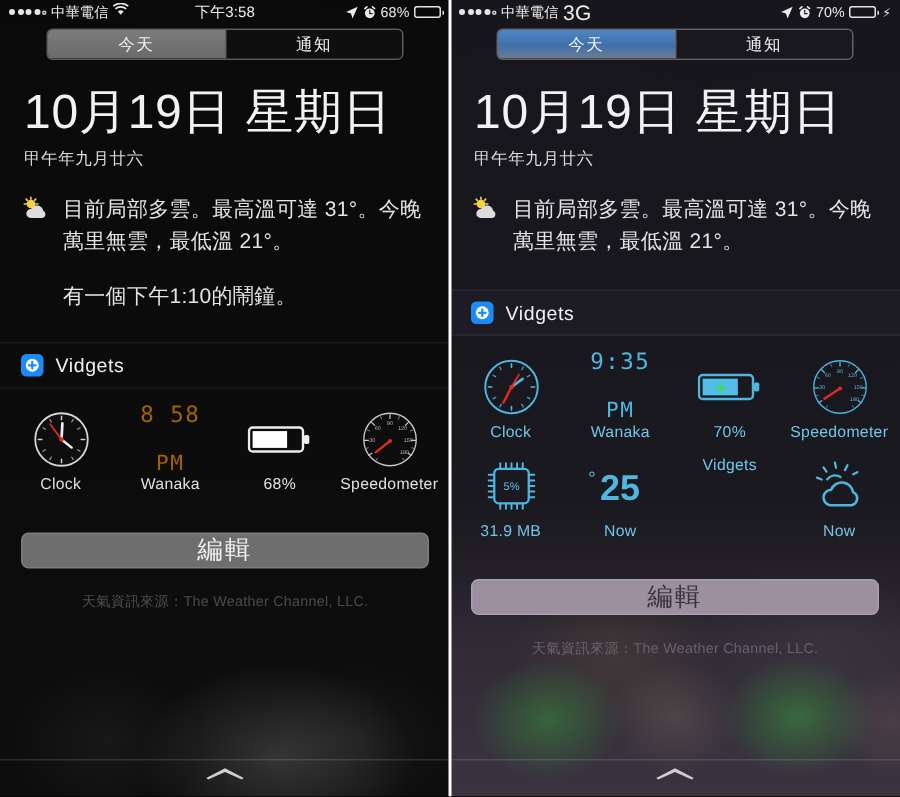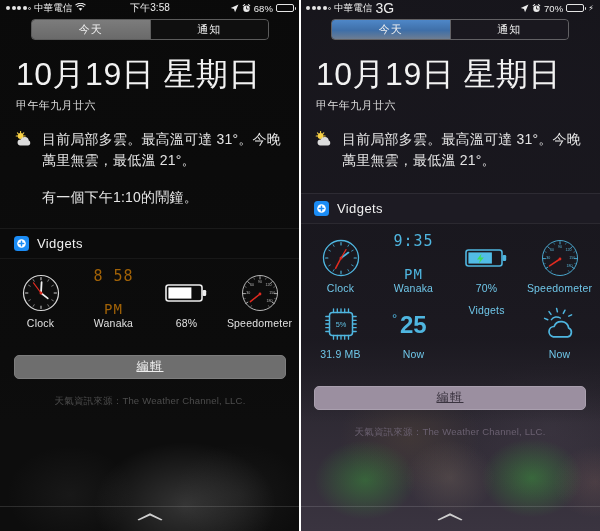--- a/index.html
+++ b/index.html
@@ -112,21 +112,21 @@
   .left  .digi { color: #a16207; }
   .right .digi { color: #4fb6e0; }
   .digi .r1 { font-size: 15px; }
   .digi .r2 { font-size: 14px; margin-top: 20px; }
 
   
   .editwrap { padding: 16px 14px 0; }
   .editbtn {
     width: 100%; height: 24px; border-radius: 5px;
     display: flex; align-items: center; justify-content: center;
-    font-size: 12px; letter-spacing: 1.5px; text-decoration: underline;
+    font-size: 17px; letter-spacing: 1.5px;
   }
   .left .editbtn  { background: #6e6e6e; color: #efefef; border: 1px solid #7d7d7d; }
   .right .editbtn { background: #9b8fa0; color: #3b3440; border: 1px solid #a99fae; }
   .footer { text-align: center; font-size: 9.5px; margin-top: 16px; letter-spacing: .2px; }
   .left .footer  { color: #4c4c4c; }
   .right .footer { color: #6a6070; }
 
   
   .hairline { position: absolute; left: 0; right: 0; bottom: 24px; height: 1px; background: rgba(255,255,255,.13); z-index: 6; }
   .handle { position: absolute; left: 50%; bottom: 6px; transform: translateX(-50%); z-index: 7; }

